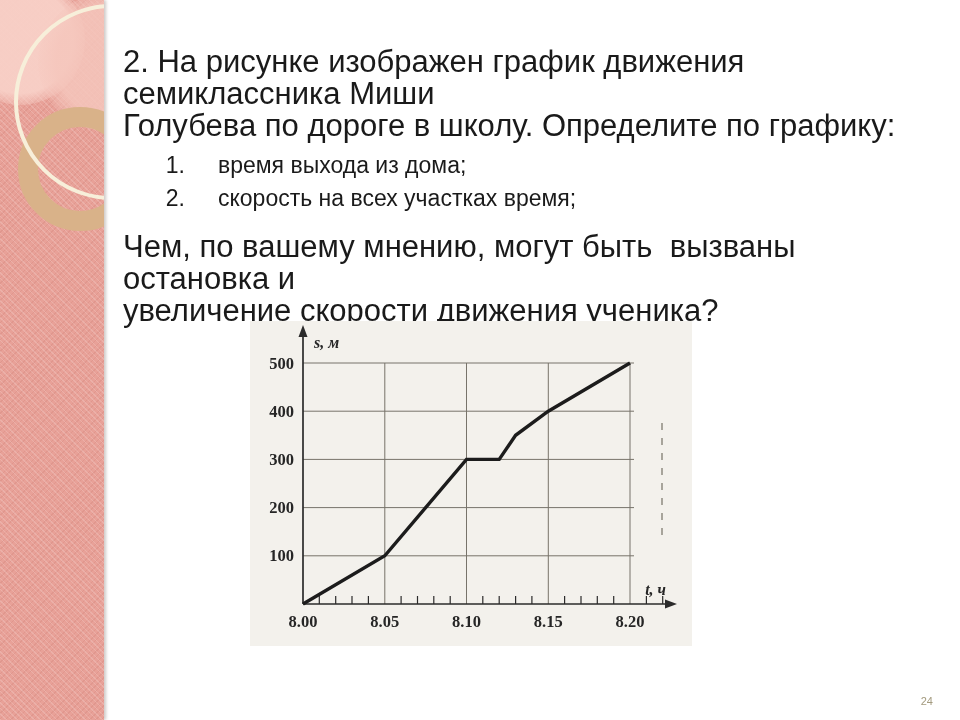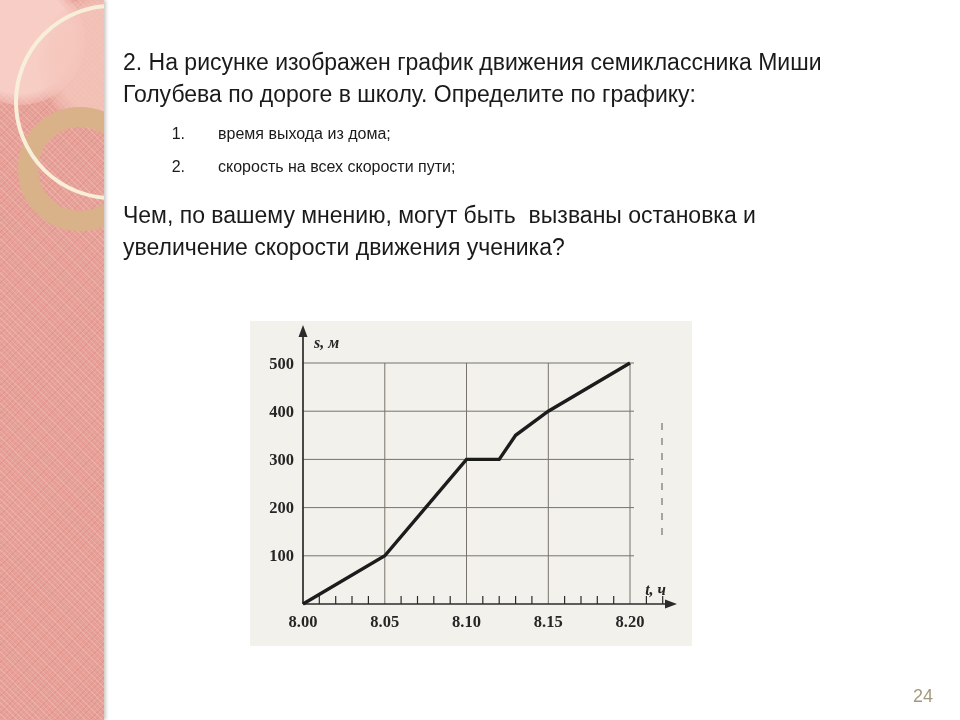--- a/index.html
+++ b/index.html
@@ -19,41 +19,41 @@
     background:radial-gradient(circle, rgba(248,208,199,.95) 0 58%, rgba(248,208,199,0) 78%);}
   .glow-b{left:38px;top:-8px;width:150px;height:140px;
     background:radial-gradient(circle, rgba(245,198,188,.85) 0 55%, rgba(245,198,188,0) 78%);}
   .ring{position:absolute;left:18px;top:107px;width:124px;height:124px;box-sizing:border-box;
     border:20px solid #d9b289;border-radius:50%;}
   .circle-outline{position:absolute;left:14px;top:4px;width:196px;height:196px;box-sizing:border-box;
     border:4px solid #f7efda;border-radius:50%;}
 
   
   .content{position:absolute;left:123px;top:46px;width:800px;color:#1a1a1a;}
-  .intro,.question{margin:0;font-size:23px;line-height:32px;white-space:pre-wrap;}
+  .intro,.question{margin:0;font-size:31px;line-height:32px;white-space:pre-wrap;}
   .plist{margin:7px 0 0 0;}
-  .li{font-size:16px;line-height:33px;}
+  .li{font-size:23px;line-height:33px;}
   .li .num{display:inline-block;width:62px;text-align:right;}
   .li .txt{margin-left:33px;}
   .question{margin-top:16px;}
 
   
   .figure{position:absolute;left:250px;top:321px;width:442px;height:325px;
     background:#f3f1ec;}
   svg{display:block;}
   .grid{stroke:#77736a;stroke-width:1;}
   .axis{stroke:#2b2b2b;stroke-width:1.7;}
   .tick{stroke:#2b2b2b;stroke-width:1.2;}
   .arrow{fill:#2b2b2b;}
   .dataline{fill:none;stroke-width:3.4;stroke-linejoin:miter;}
   .ticklabel{font:600 16.5px "Liberation Serif",serif;fill:#262626;}
   .axislabel{font:italic 600 16px "Liberation Serif",serif;fill:#262626;}
   .artifact{stroke:#a7a49b;stroke-width:2;}
 
-  .page-num{position:absolute;right:27px;bottom:13px;font-size:18px;color:#a39a7e;}
+  .page-num{position:absolute;right:27px;bottom:13px;font-size:11px;color:#a39a7e;}
 </style>
 </head>
 <body>
 
 <div class="slide">
 
   <div class="sidebar">
     <div class="glow glow-a"></div>
     <div class="glow glow-b"></div>
     <div class="ring"></div>
@@ -62,21 +62,21 @@
 
   <div class="content">
     <p class="intro">2. На рисунке изображен график движения семиклассника Миши
 Голубева по дороге в школу. Определите по графику:</p>
 
     <div class="plist">
       <div class="li">
         <span class="num">1.</span><span class="txt">время выхода из дома;</span>
       </div>
       <div class="li">
-        <span class="num">2.</span><span class="txt">скорость на всех скорости пути;</span>
+        <span class="num">2.</span><span class="txt">скорость на всех участках время;</span>
       </div>
     </div>
 
     <p class="question">Чем, по вашему мнению, могут быть  вызваны остановка и
 увеличение скорости движения ученика?</p>
   </div>
 
   <div class="figure">
     <svg width="442" height="325" viewBox="0 0 442 325" xmlns="http://www.w3.org/2000/svg">
         <line x1="53" y1="234.8" x2="384" y2="234.8" class="grid"></line>

